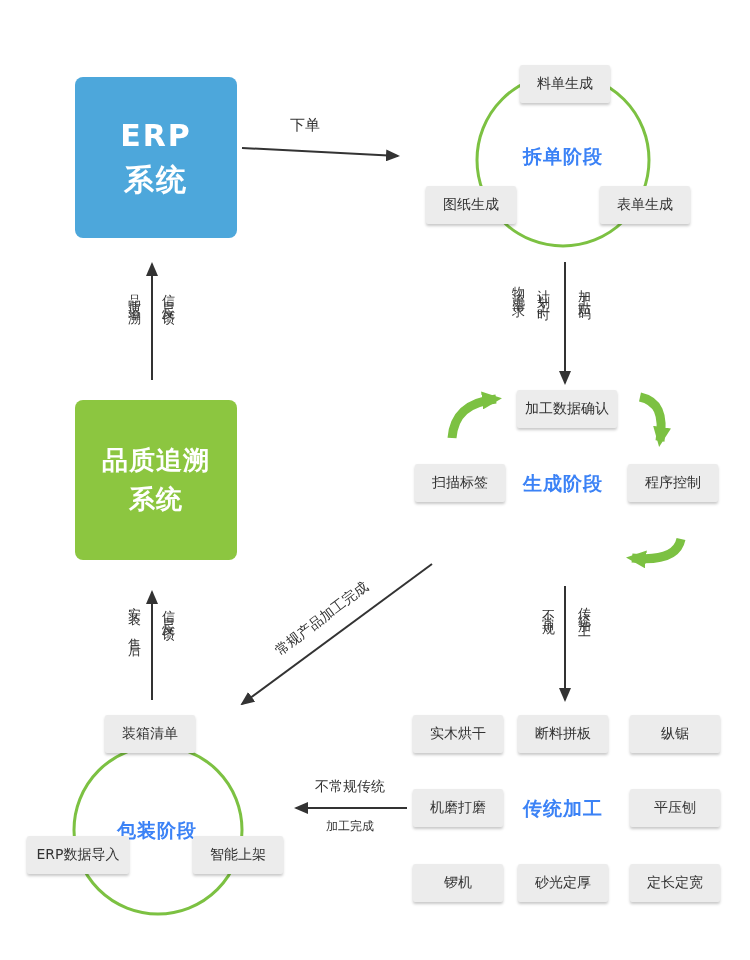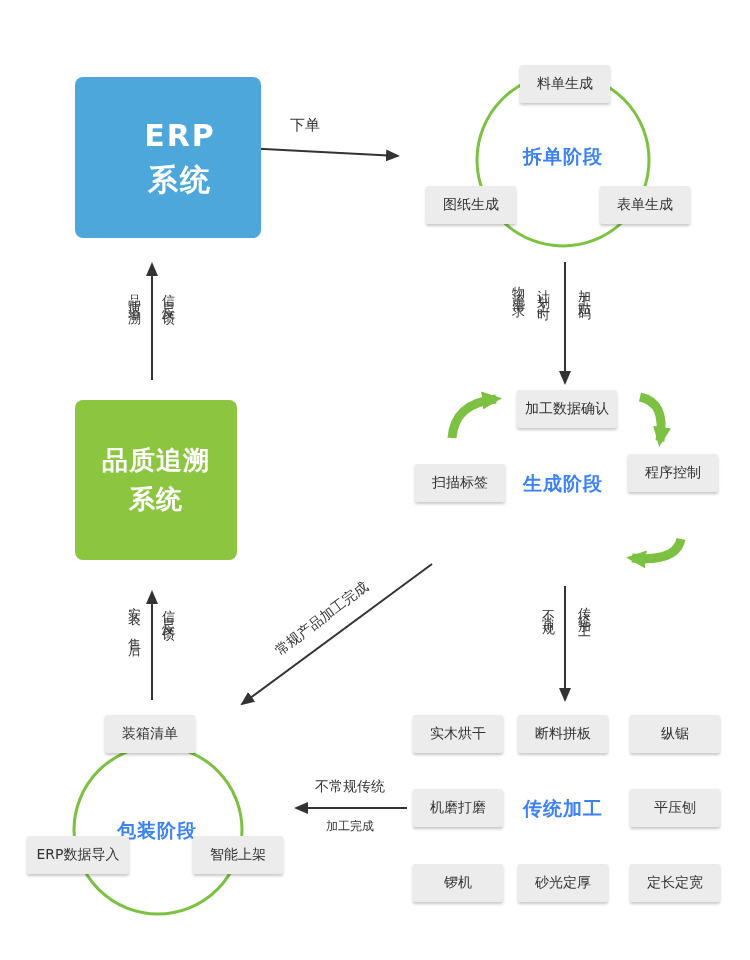--- a/index.html
+++ b/index.html
@@ -72,21 +72,21 @@
     <line x1="407" y1="808" x2="296" y2="808" stroke="#333" stroke-width="2" marker-end="url(#ab)"></line>
     <line x1="432" y1="564" x2="242" y2="704" stroke="#333" stroke-width="2" marker-end="url(#ab)"></line>
     <line x1="152" y1="700" x2="152" y2="592" stroke="#333" stroke-width="2" marker-end="url(#ab)"></line>
     <line x1="152" y1="380" x2="152" y2="264" stroke="#333" stroke-width="2" marker-end="url(#ab)"></line>
 
     <path d="M452,438 C454,414 468,402 496,399" fill="none" stroke="#7cc142" stroke-width="9" marker-end="url(#ag)"></path>
     <path d="M640,397 C658,401 664,414 660,441" fill="none" stroke="#7cc142" stroke-width="9" marker-end="url(#ag)"></path>
     <path d="M681,539 C678,554 662,561 632,558" fill="none" stroke="#7cc142" stroke-width="9" marker-end="url(#ag)"></path>
   </svg>
 
-  <div class="bignode blue" style="left:75px;top:77px;width:162px;height:161px;padding-left:24px;">
+  <div class="bignode blue" style="left:75px;top:77px;width:162px;height:161px;">
     <div>ERP</div>
     <div>系统</div>
   </div>
 
   <div class="bignode green" style="left:75px;top:400px;width:162px;height:160px;">
     <div>品质追溯</div>
     <div>系统</div>
   </div>
 
   <div class="alabel" style="left:270px;top:116px;width:70px;">下单</div>
@@ -96,21 +96,21 @@
   <div class="gbox" style="left:426px;top:186px;width:90px;">图纸生成</div>
   <div class="gbox" style="left:600px;top:186px;width:90px;">表单生成</div>
 
   <div class="vtext" style="left:512px;top:276px;">物流需求、</div>
   <div class="vtext" style="left:537px;top:279px;">计划工时</div>
   <div class="vtext" style="left:578px;top:279px;">加工贴码</div>
 
   <div class="gbox" style="left:517px;top:390px;width:100px;">加工数据确认</div>
   <div class="stitle" style="left:513px;top:471px;width:100px;">生成阶段</div>
   <div class="gbox" style="left:415px;top:464px;width:90px;">扫描标签</div>
-  <div class="gbox" style="left:628px;top:454px;width:90px;">程序控制</div>
+  <div class="gbox" style="left:628px;top:464px;width:90px;">程序控制</div>
 
   <div class="vtext" style="left:542px;top:600px;">不常规</div>
   <div class="vtext" style="left:578px;top:597px;">传统加工</div>
 
   <div class="gbox" style="left:413px;top:715px;width:90px;">实木烘干</div>
   <div class="gbox" style="left:518px;top:715px;width:90px;">断料拼板</div>
   <div class="gbox" style="left:630px;top:715px;width:90px;">纵锯</div>
   <div class="gbox" style="left:413px;top:789px;width:90px;">机磨打磨</div>
   <div class="stitle" style="left:513px;top:796px;width:100px;">传统加工</div>
   <div class="gbox" style="left:630px;top:789px;width:90px;">平压刨</div>

